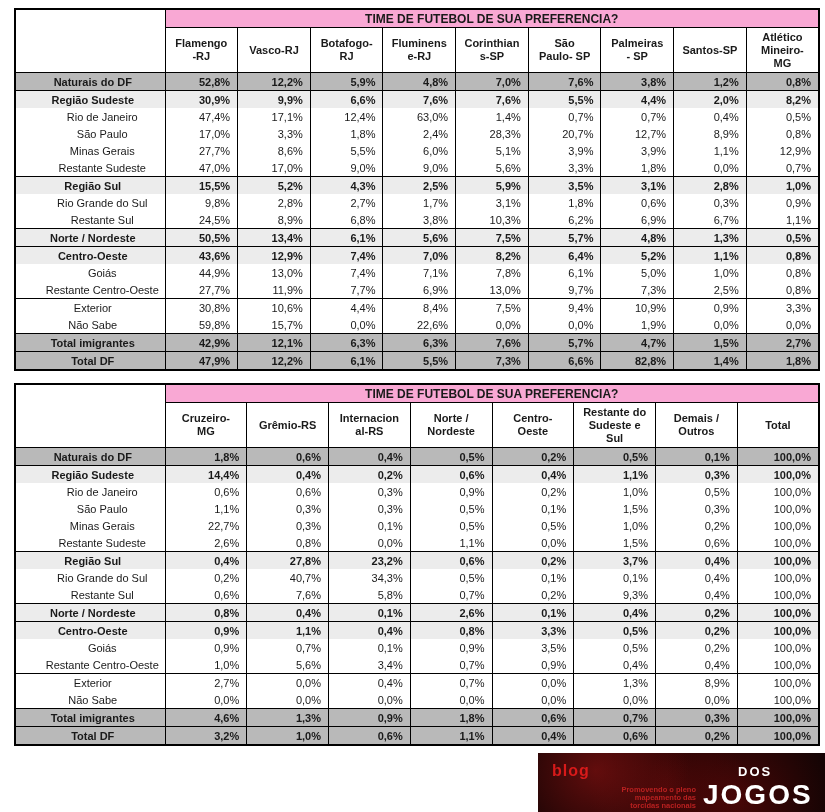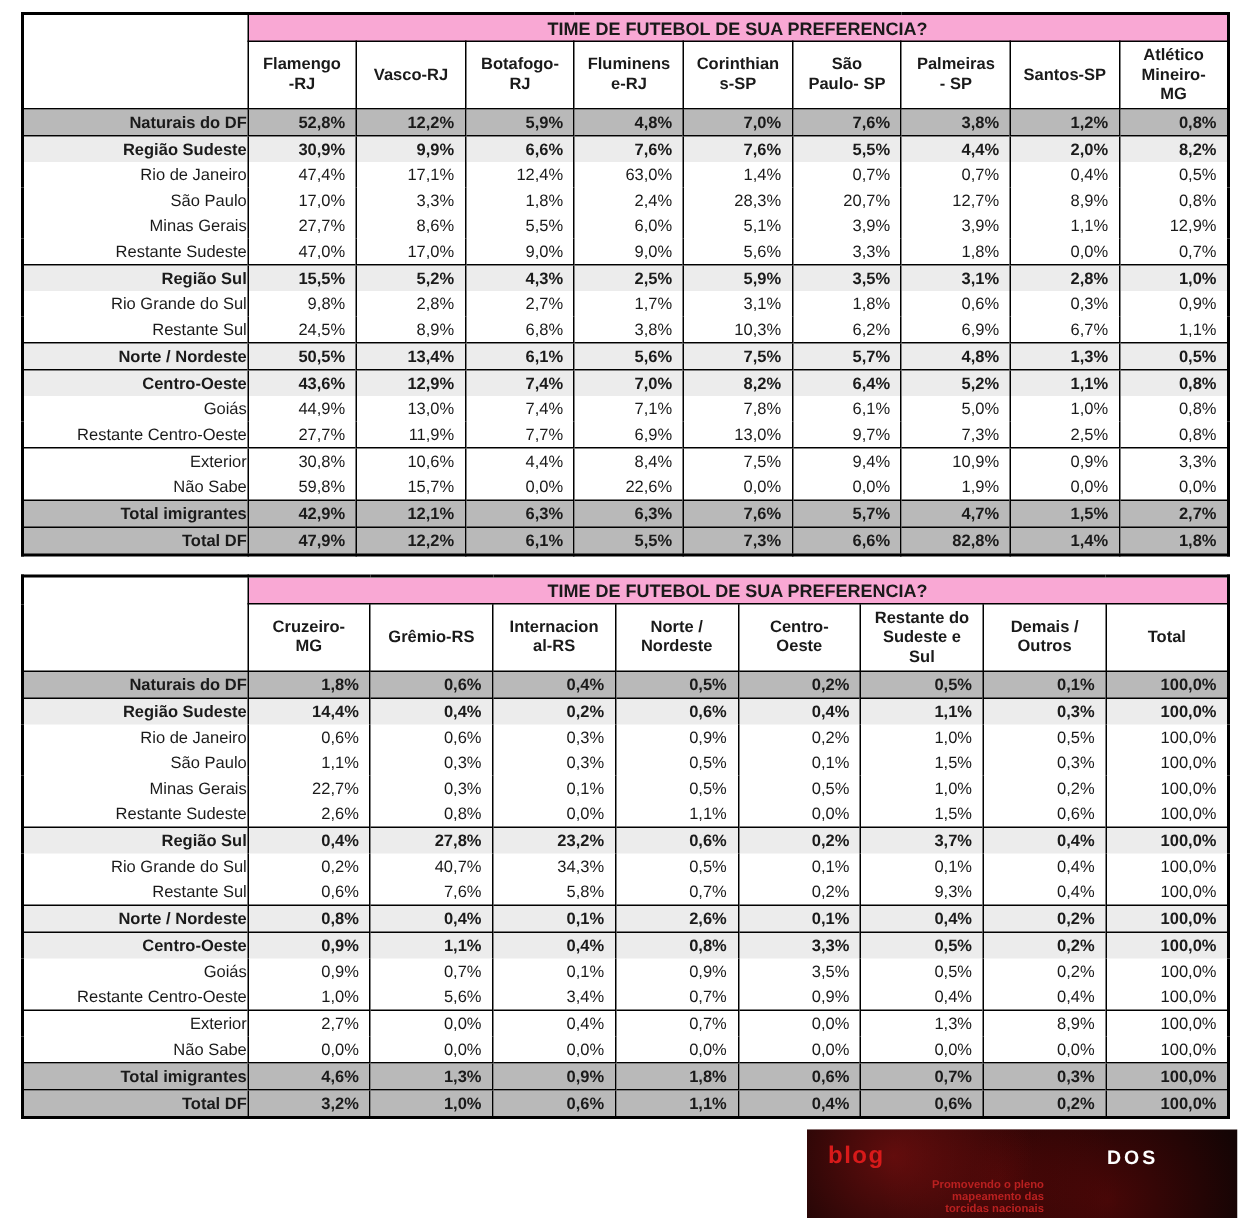--- a/index.html
+++ b/index.html
@@ -45,21 +45,21 @@
     font-weight: bold;
     text-align: center;
     vertical-align: middle;
     white-space: pre-line;
     line-height: 13px;
     background: #fff;
     overflow-wrap: anywhere;
   }
   tbody td { height: 17px; vertical-align: middle; }
   tbody tr.gs td { border-top: 1px solid #000; }
-  td.lbl { text-align: right; padding-left: 5px; }
+  td.lbl { text-align: center; padding-left: 5px; }
   td.val { text-align: right; padding-right: 7px; }
   tr.row-dark td { background: #b9b9b9; font-weight: bold; }
   tr.row-section td { background: #ececec; font-weight: bold; }
   tr.row-sub td, tr.row-plain td { background: #ffffff; font-weight: normal; }
   tr.row-sub td.lbl { padding-left: 24px; margin-left: 36px; }
 
   .logo {
     position: absolute;
     right: 0;
     bottom: 0;
@@ -570,15 +570,16 @@
         </tr>
       </tbody>
   </table>
 
   <div class="logo">
     <span class="blog">blog</span>
     <span class="dos">DOS</span>
     <span class="tagline">Promovendo o pleno
 mapeamento das
 torcidas nacionais</span>
+    <span class="jogos">JOGOS</span>
   </div>
 
 </div>
 
 </body></html>

